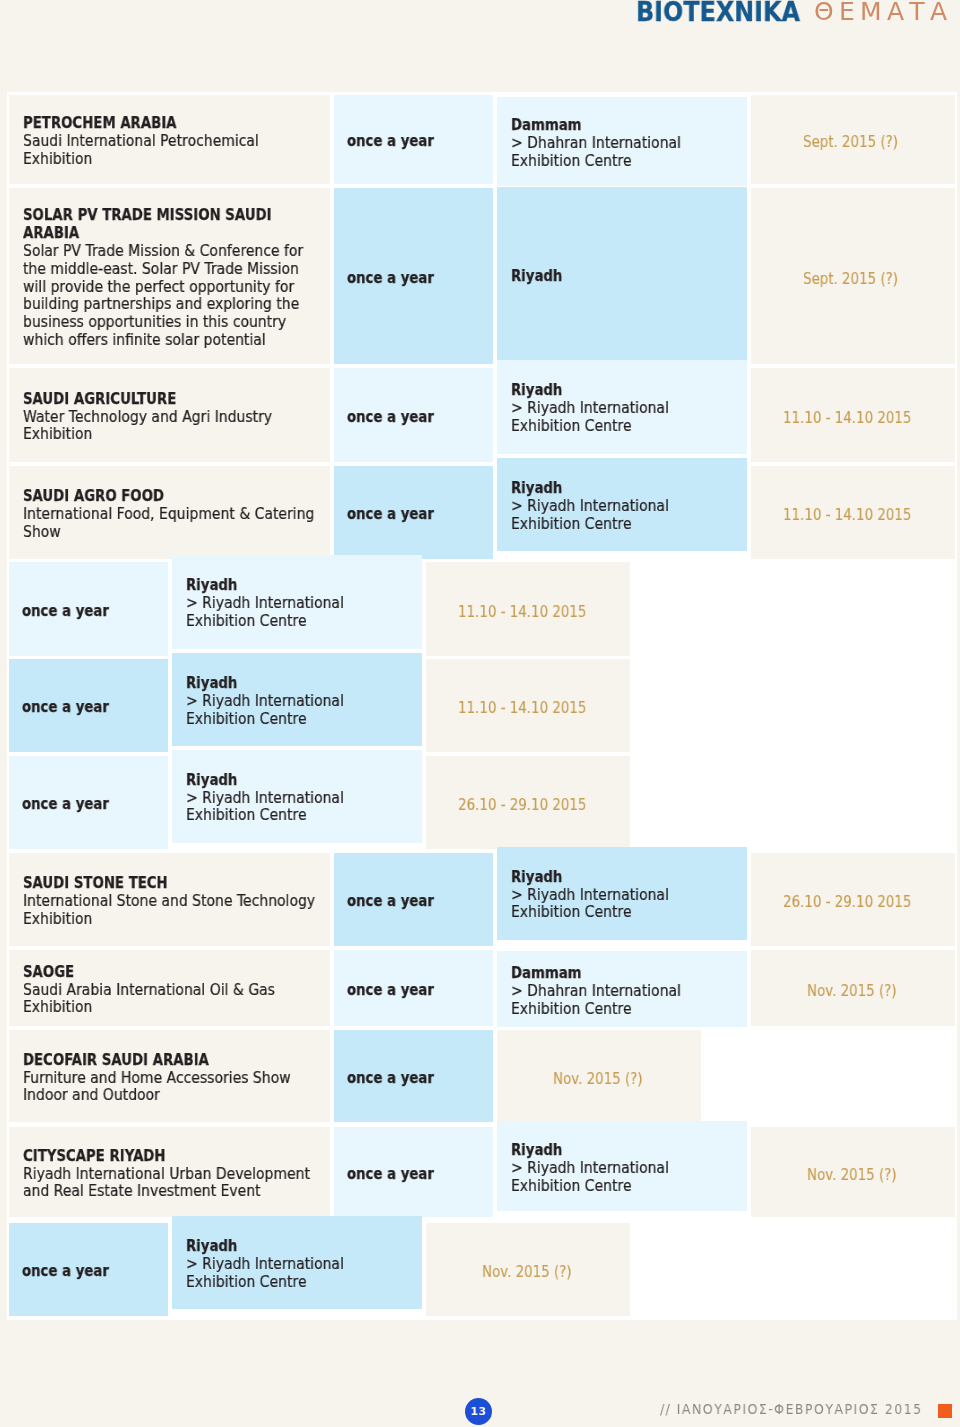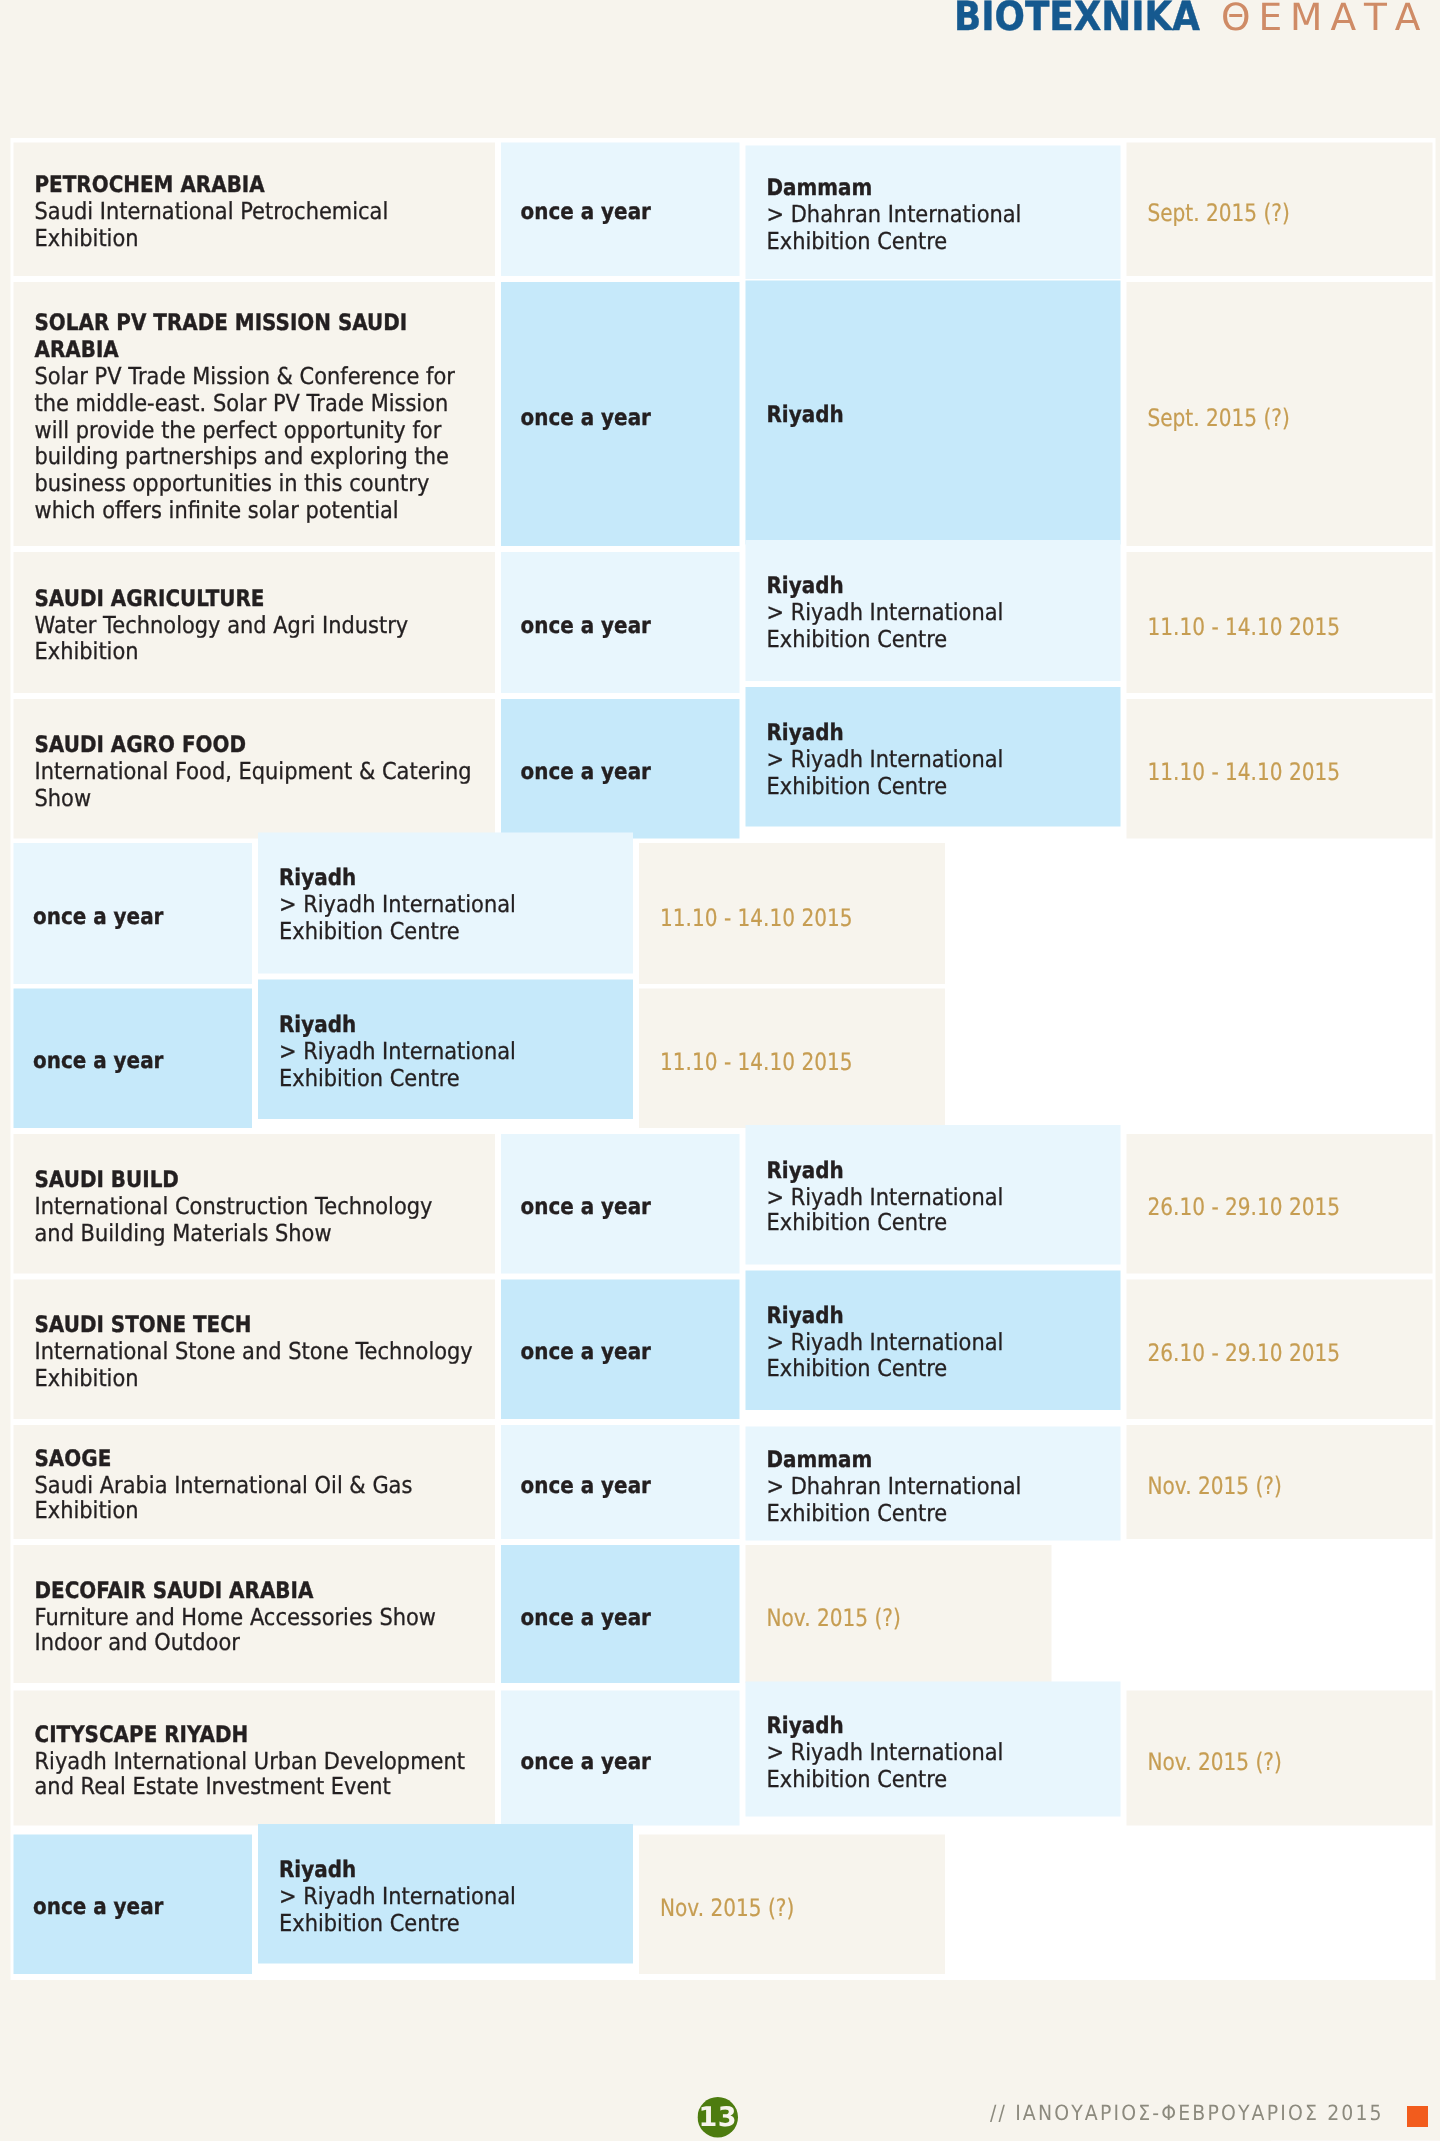--- a/index.html
+++ b/index.html
@@ -7,29 +7,29 @@
   .page{position:relative;width:960px;height:1427px;overflow:hidden;background:#f7f4ed;}
   .masthead{position:absolute;left:0;top:0;width:960px;height:40px;}
   .mast-a{position:absolute;left:636px;top:-0.6px;display:inline-block;will-change:transform;transform:scaleX(0.893);transform-origin:left top;font-weight:bold;font-size:26.7px;line-height:26px;color:#15598f;white-space:nowrap;-webkit-text-stroke:0.3px #15598f;}
   .mast-b{position:absolute;left:814px;top:-0.6px;will-change:transform;font-size:25px;line-height:26px;letter-spacing:5.3px;color:#cf8b66;white-space:nowrap;}
   .table{position:absolute;left:7px;top:92px;width:950px;box-sizing:border-box;padding:3px 16px 4px 2px;background:#ffffff;}
   .row{display:flex;width:946px;}
   .cell{box-sizing:border-box;display:flex;flex-direction:column;justify-content:center;background:#f7f4ed;overflow:hidden;}
   .c1{width:321px;margin-right:4px;padding-left:14px;padding-right:2px;padding-top:5px;}
   .c2{width:159px;margin-right:4px;padding-left:13px;padding-top:5px;}
   .c3{width:250px;margin-right:4px;padding-left:14px;padding-right:2px;padding-top:5px;}
-  .c4{width:204px;padding-left:14px;padding-top:5px;}
+  .c4{width:204px;padding-left:14px;padding-top:5px;text-align:center;}
   .light .c2,.light .c3{background:#e8f6fd;}
   .dark  .c2,.dark  .c3{background:#c6e9fa;}
   .ln,.bd,.date{line-height:17.9px;height:17.9px;white-space:nowrap;font-size:0;}
   .ln > span,.bd > span,.date > span{display:inline-block;transform-origin:left center;line-height:17.9px;will-change:transform;}
   .ln > span{transform:scaleX(0.896);font-size:15.6px;color:#231f20;-webkit-text-stroke:0.22px #231f20;}
   .bd > span{transform:scaleX(0.881);font-weight:bold;font-size:15.1px;color:#231f20;-webkit-text-stroke:0.25px #231f20;}
   .date > span{transform:scaleX(0.837);font-size:16px;color:#c69d52;-webkit-text-stroke:0.15px #c69d52;}
-  .pagenum{position:absolute;will-change:transform;left:465px;top:1398px;width:27px;height:27px;border-radius:50%;background:#4d7c0f;color:#f7f4ed;font-weight:bold;font-size:18px;display:flex;align-items:center;justify-content:center;letter-spacing:0.3px;}
+  .pagenum{position:absolute;will-change:transform;left:465px;top:1398px;width:27px;height:27px;border-radius:50%;background:#1d4ed8;color:#f7f4ed;font-weight:bold;font-size:11px;display:flex;align-items:center;justify-content:center;letter-spacing:0.3px;}
   .fnote{position:absolute;left:660px;top:1401px;font-size:0;white-space:nowrap;}
   .fnote > span{display:inline-block;will-change:transform;transform:scaleX(0.9);transform-origin:left center;font-size:14px;line-height:17px;letter-spacing:1.58px;color:#8c8a7e;}
   .fsq{position:absolute;left:938px;top:1404px;width:14px;height:14px;background:#f25c1d;}
 </style>
 </head>
 <body>
 
 <div class="page">
   <div class="masthead">
       <span class="mast-a">ΒΙΟΤΕΧΝΙΚΑ</span>
@@ -132,25 +132,20 @@
         <div class="cell c3" style="position:relative;top:-6px">
           <div class="bd"><span>Riyadh</span></div>
           <div class="ln"><span>&gt; Riyadh International</span></div>
           <div class="ln"><span>Exhibition Centre</span></div>
         </div>
         <div class="cell c4">
           <div class="date"><span>11.10 - 14.10 2015</span></div>
         </div>
       </div>
     <div class="row light" style="height:93px;margin-bottom:4px">
-        <div class="cell c1">
-          <div class="bd"><span>SAUDI BUILD</span></div>
-          <div class="ln"><span>International Construction Technology</span></div>
-          <div class="ln"><span>and Building Materials Show</span></div>
-        </div>
         <div class="cell c2">
           <div class="bd"><span>once a year</span></div>
         </div>
         <div class="cell c3" style="position:relative;top:-6.5px">
           <div class="bd"><span>Riyadh</span></div>
           <div class="ln"><span>&gt; Riyadh International</span></div>
           <div class="ln"><span>Exhibition Centre</span></div>
         </div>
         <div class="cell c4">
           <div class="date"><span>26.10 - 29.10 2015</span></div>

